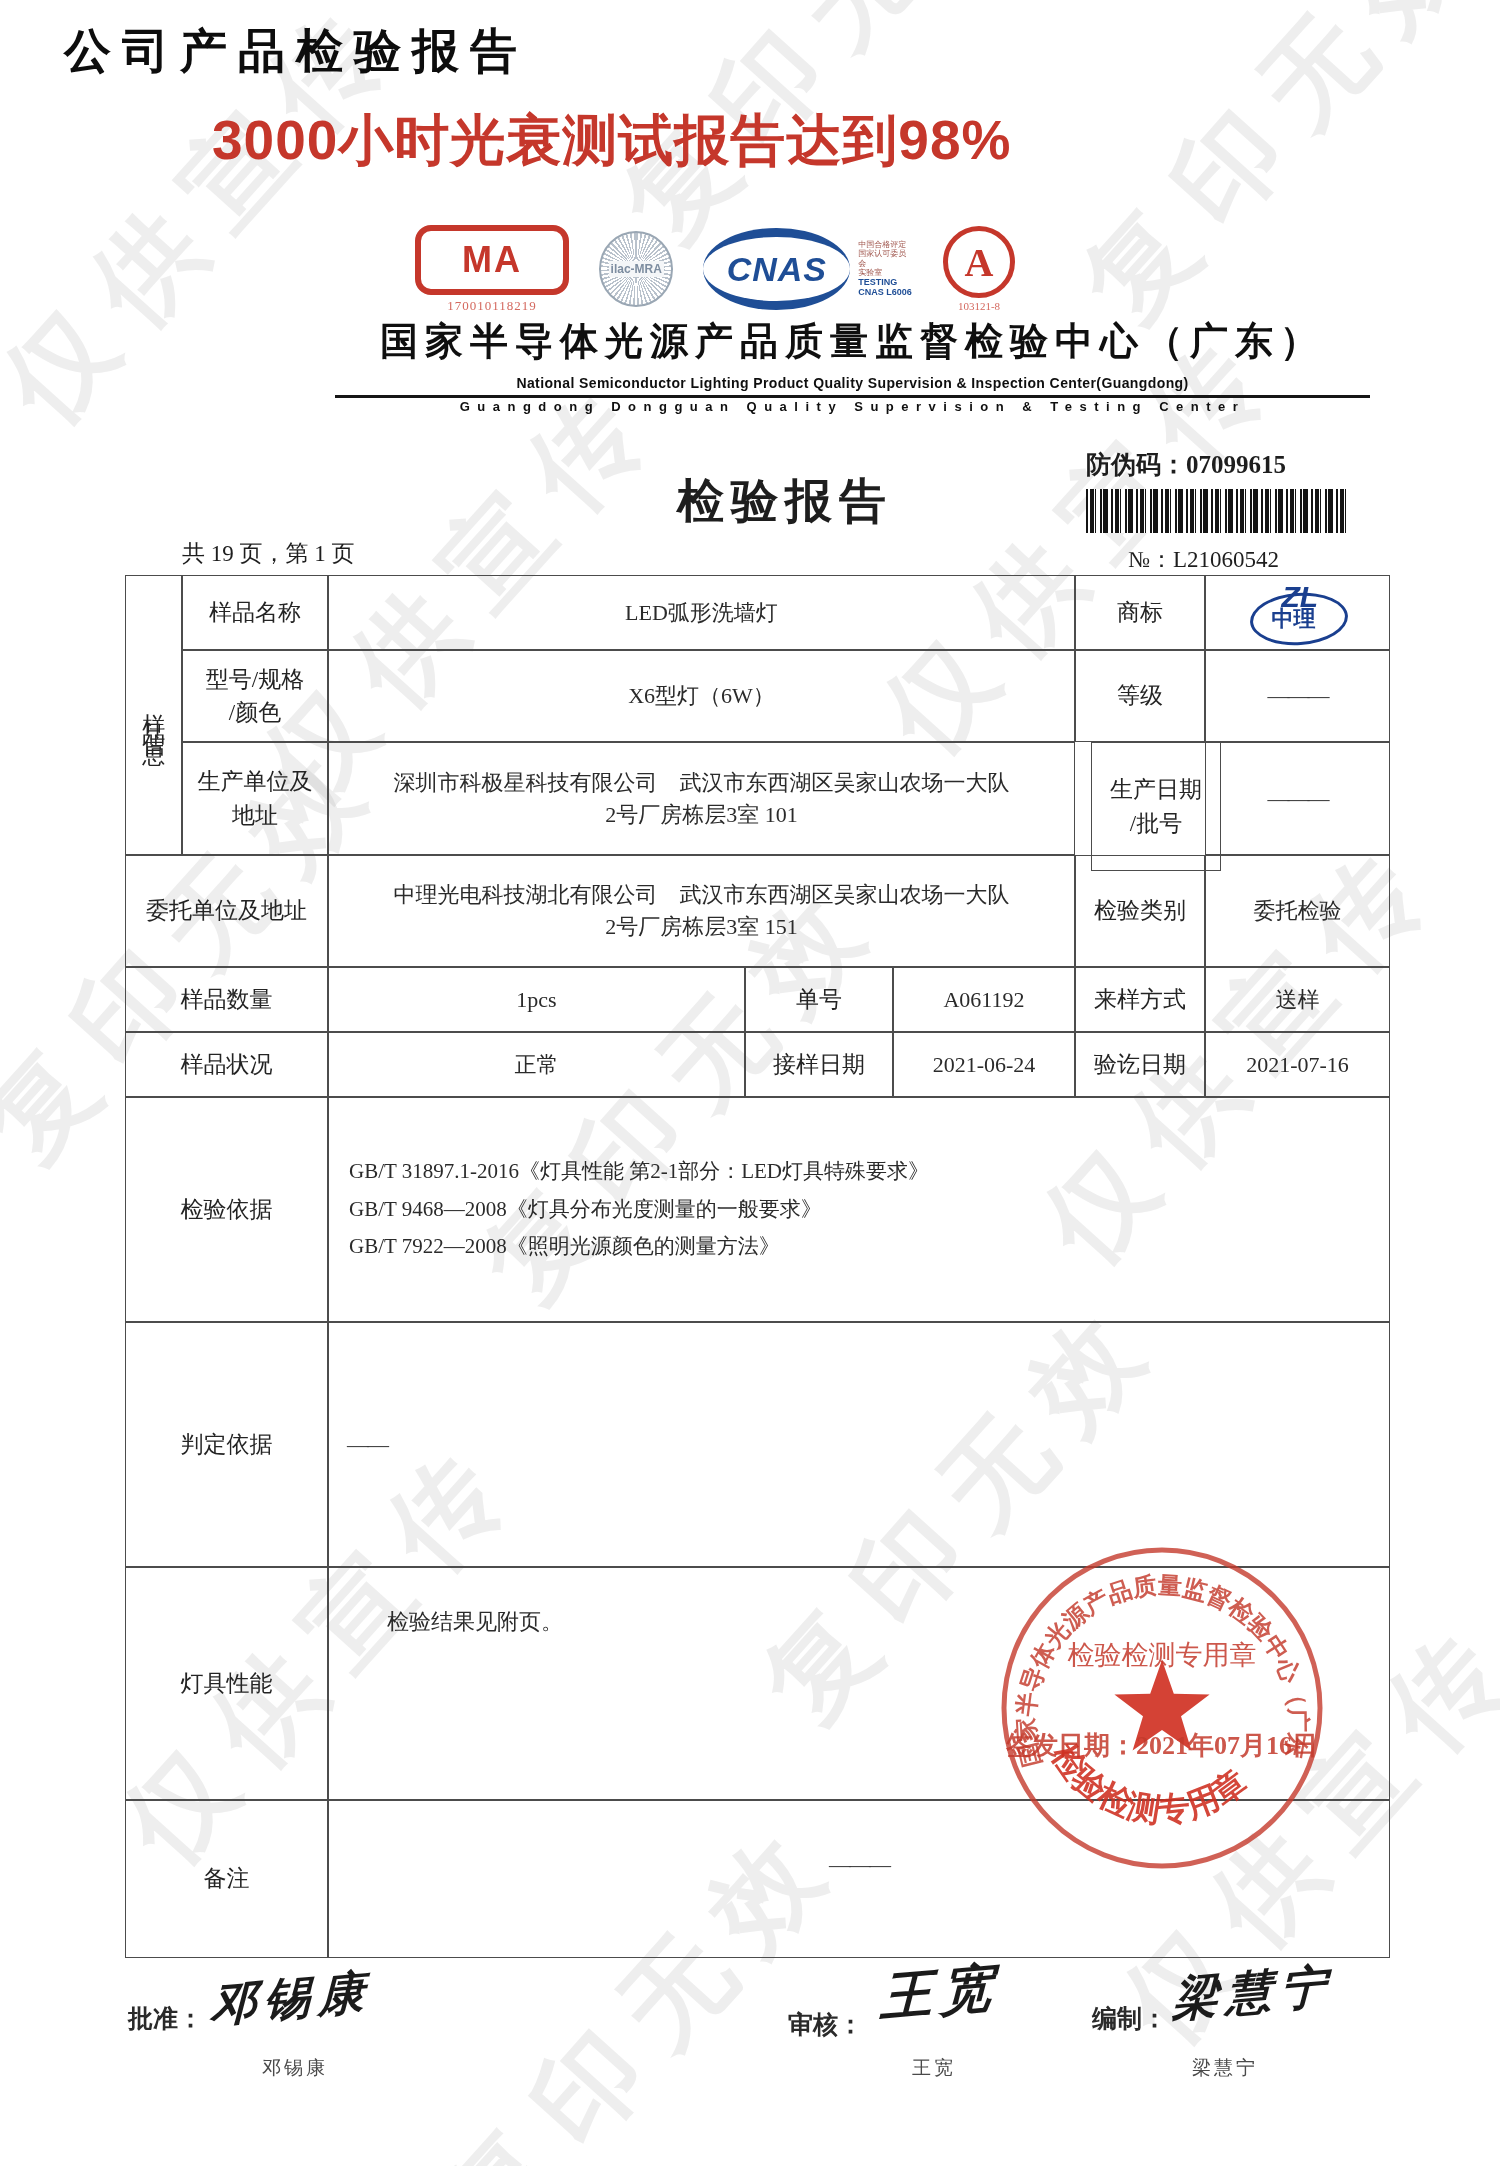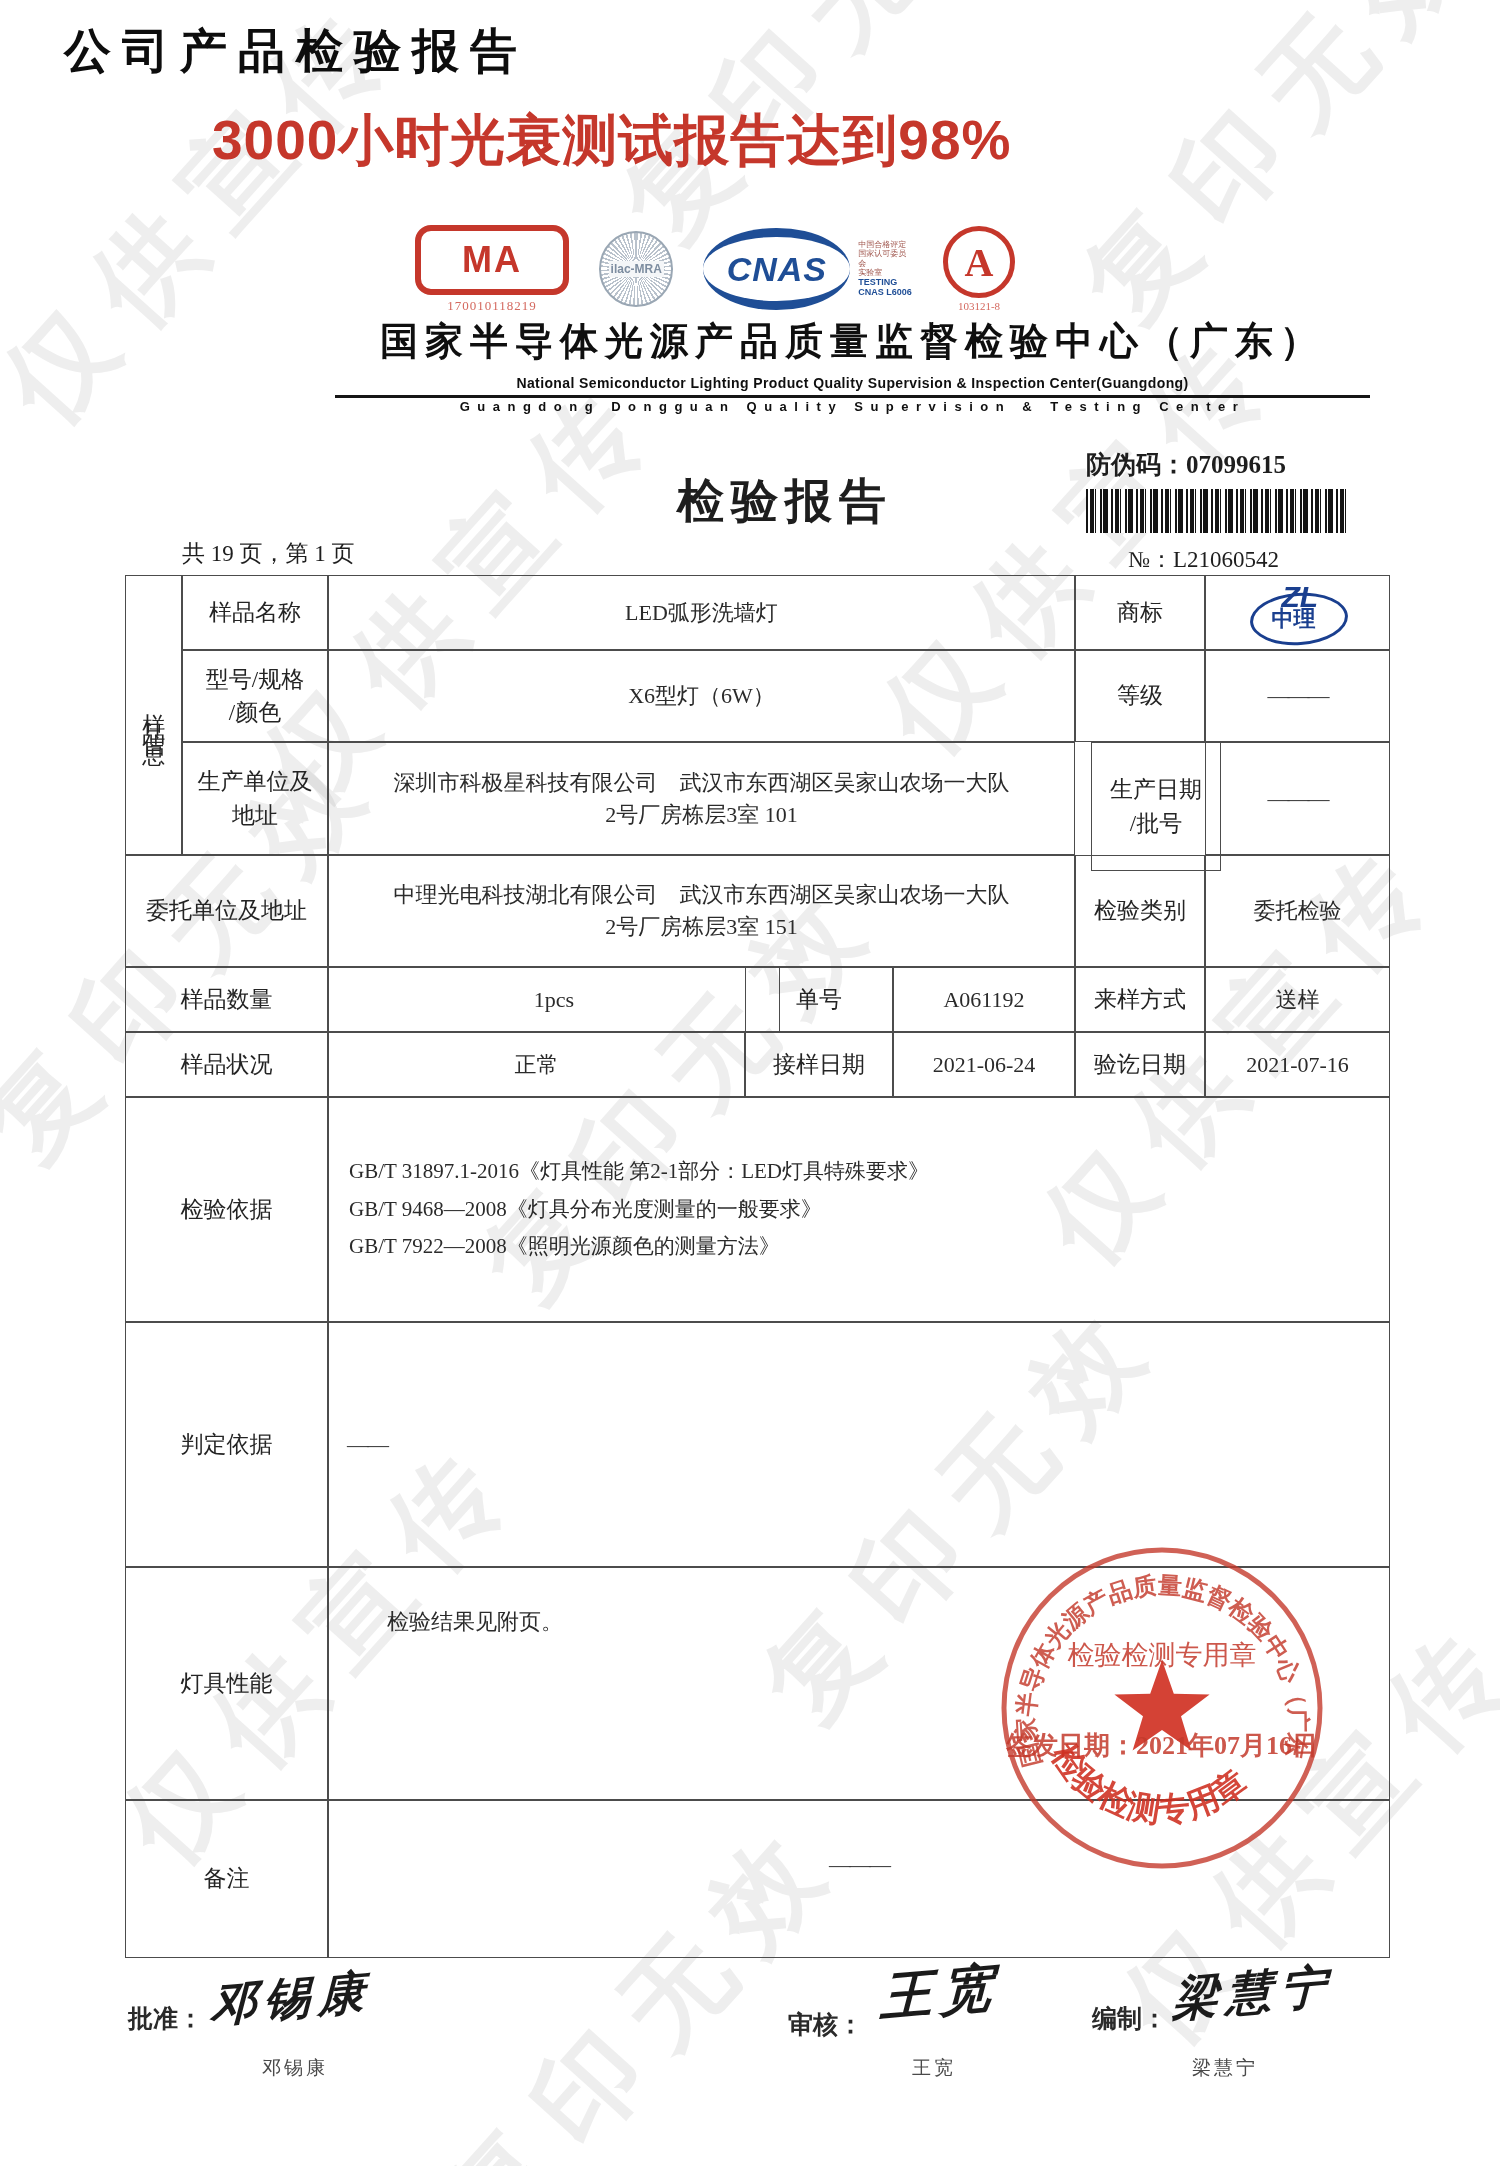--- a/index.html
+++ b/index.html
@@ -164,21 +164,21 @@
 /批号</div>
   <div class="c val dash" style="left:1205px;top:742px;width:185px;height:113px;">———</div>
 
   <div class="c" style="left:125px;top:855px;width:203px;height:112px;">委托单位及地址</div>
   <div class="c val" style="left:328px;top:855px;width:747px;height:112px;">中理光电科技湖北有限公司　武汉市东西湖区吴家山农场一大队
 2号厂房栋层3室 151</div>
   <div class="c" style="left:1075px;top:855px;width:130px;height:112px;">检验类别</div>
   <div class="c val" style="left:1205px;top:855px;width:185px;height:112px;">委托检验</div>
 
   <div class="c" style="left:125px;top:967px;width:203px;height:65px;">样品数量</div>
-  <div class="c val" style="left:328px;top:967px;width:452px;height:65px;">1pcs</div>
+  <div class="c val" style="left:328px;top:967px;width:417px;height:65px;">1pcs</div>
   <div class="c" style="left:745px;top:967px;width:148px;height:65px;">单号</div>
   <div class="c val" style="left:893px;top:967px;width:182px;height:65px;">A061192</div>
   <div class="c" style="left:1075px;top:967px;width:130px;height:65px;">来样方式</div>
   <div class="c val" style="left:1205px;top:967px;width:185px;height:65px;">送样</div>
 
   <div class="c" style="left:125px;top:1032px;width:203px;height:65px;">样品状况</div>
   <div class="c val" style="left:328px;top:1032px;width:417px;height:65px;">正常</div>
   <div class="c" style="left:745px;top:1032px;width:148px;height:65px;">接样日期</div>
   <div class="c val" style="left:893px;top:1032px;width:182px;height:65px;">2021-06-24</div>
   <div class="c" style="left:1075px;top:1032px;width:130px;height:65px;">验讫日期</div>

